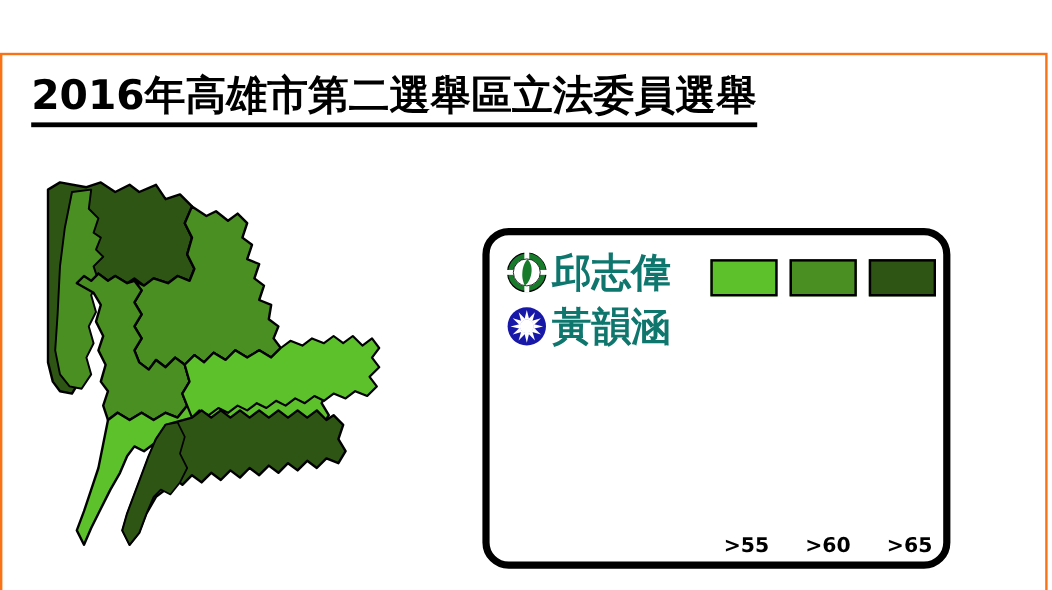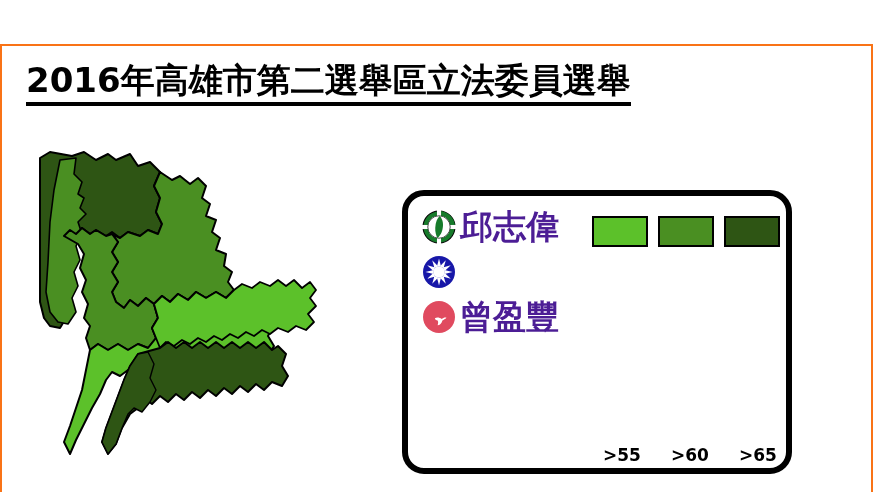--- a/index.html
+++ b/index.html
@@ -76,21 +76,21 @@
     width: 34px;
     height: 34px;
     flex: 0 0 34px;
     margin-right: 4px;
     display: block;
   }
   .cand-name {
     font-family: "DejaVu Sans", "Liberation Sans", sans-serif;
     font-size: 33px;
     font-weight: 700;
-    color: #4c1d95;
+    color: #0f766e;
     line-height: 36px;
     white-space: nowrap;
   }
 
   
   #swatch-row {
     position: absolute;
     left: 184px;
     top: 20px;
     display: flex;
@@ -260,33 +260,25 @@
               <g transform="rotate(300)">
                   <polygon points="0,-40 6,-16 -6,-16"></polygon>
                 </g>
               <g transform="rotate(330)">
                   <polygon points="0,-40 6,-16 -6,-16"></polygon>
                 </g>
             </g>
             <circle cx="50" cy="50" r="17"></circle>
           </g>
         </svg>
+        <span class="cand-name">黃韻涵</span>
       </div>
 
 
 
-      <div class="legend-row">
-        <svg class="party-icon" viewBox="0 0 100 100">
-          <circle cx="50" cy="50" r="47" fill="#e04a5f"></circle>
-          <path d="M38 54 C44 50 52 52 58 56 C62 52 68 50 72 52
-                   C68 56 64 58 60 60 C58 68 52 74 46 74
-                   C48 68 48 64 46 60 C42 60 38 58 38 54 Z" fill="#ffffff"></path>
-        </svg>
-        <span class="cand-name">曾盈豐</span>
-      </div>
     </div>
 
     <div id="swatch-row">
       <div class="swatch" style="background:#5cc12a"></div>
       <div class="swatch" style="background:#4a8f22"></div>
       <div class="swatch" style="background:#2e5514"></div>
     </div>
 
     <div id="scale-row">
       <span class="scale-label">&gt;55</span>

